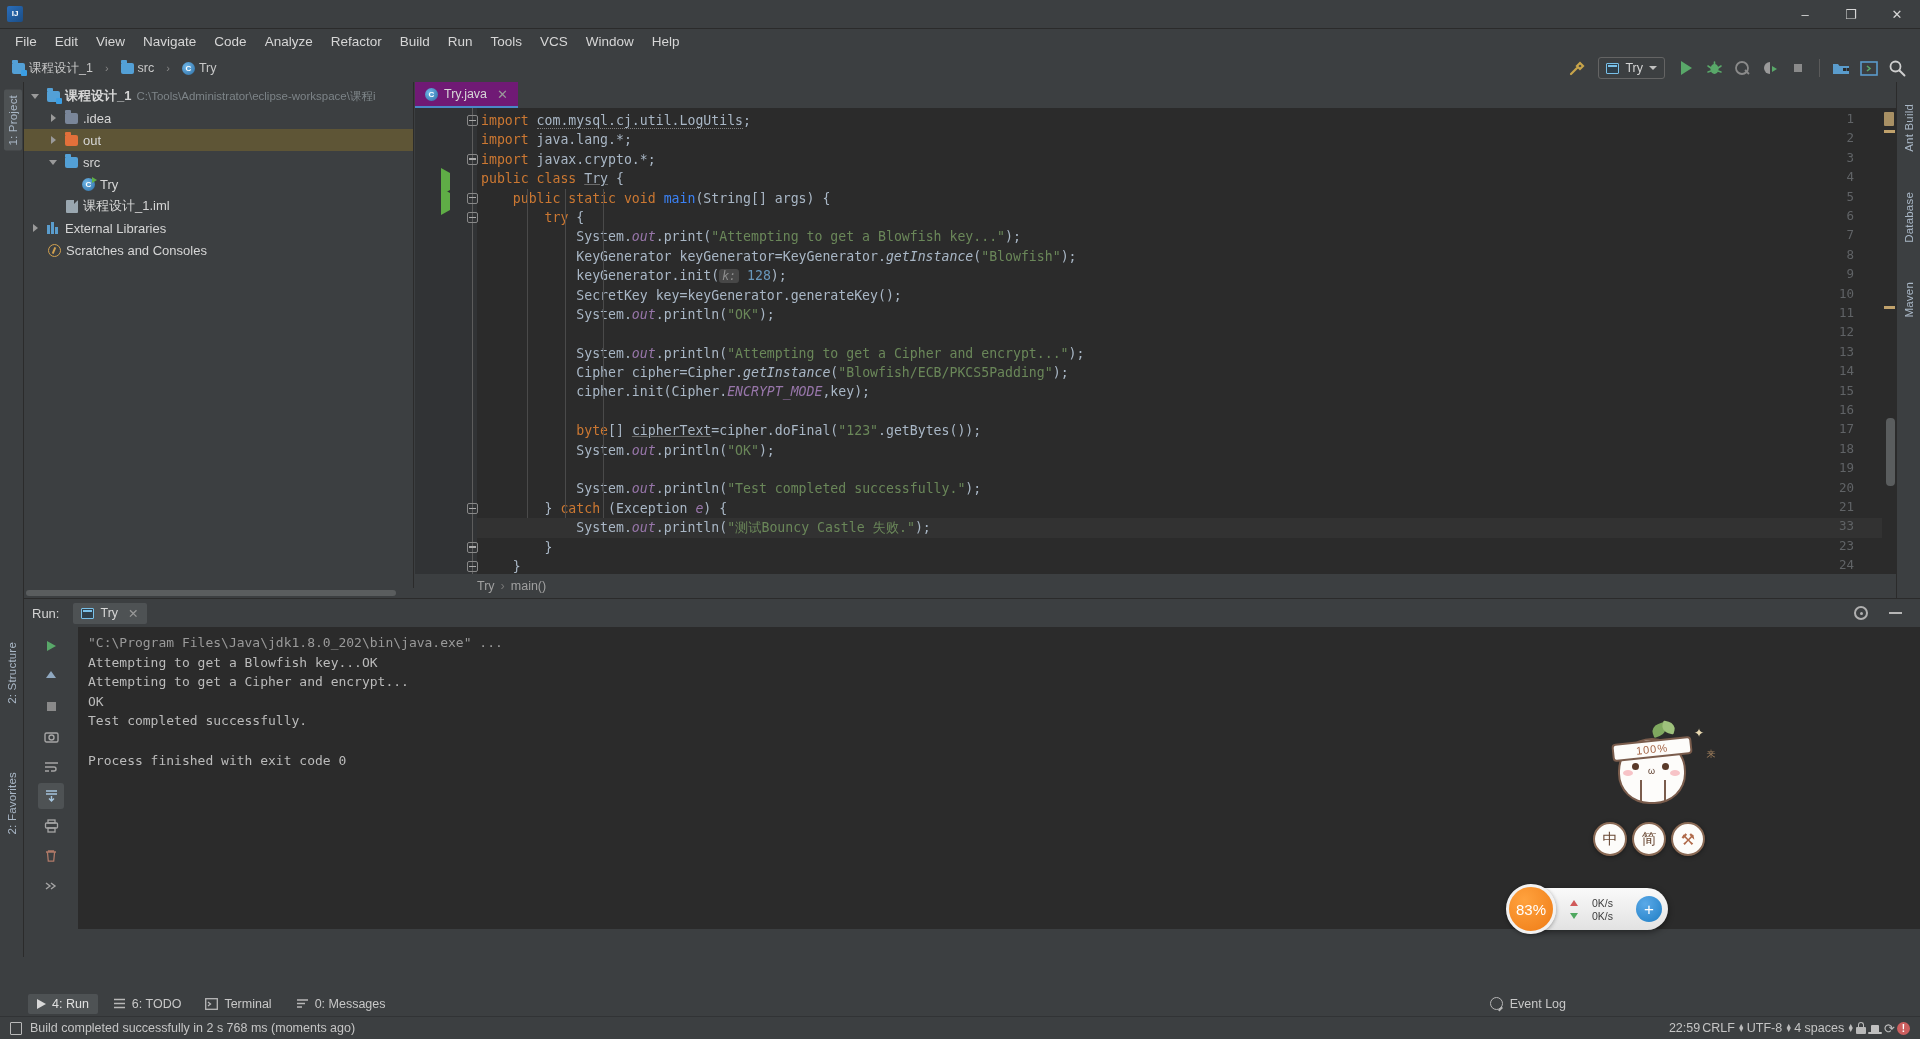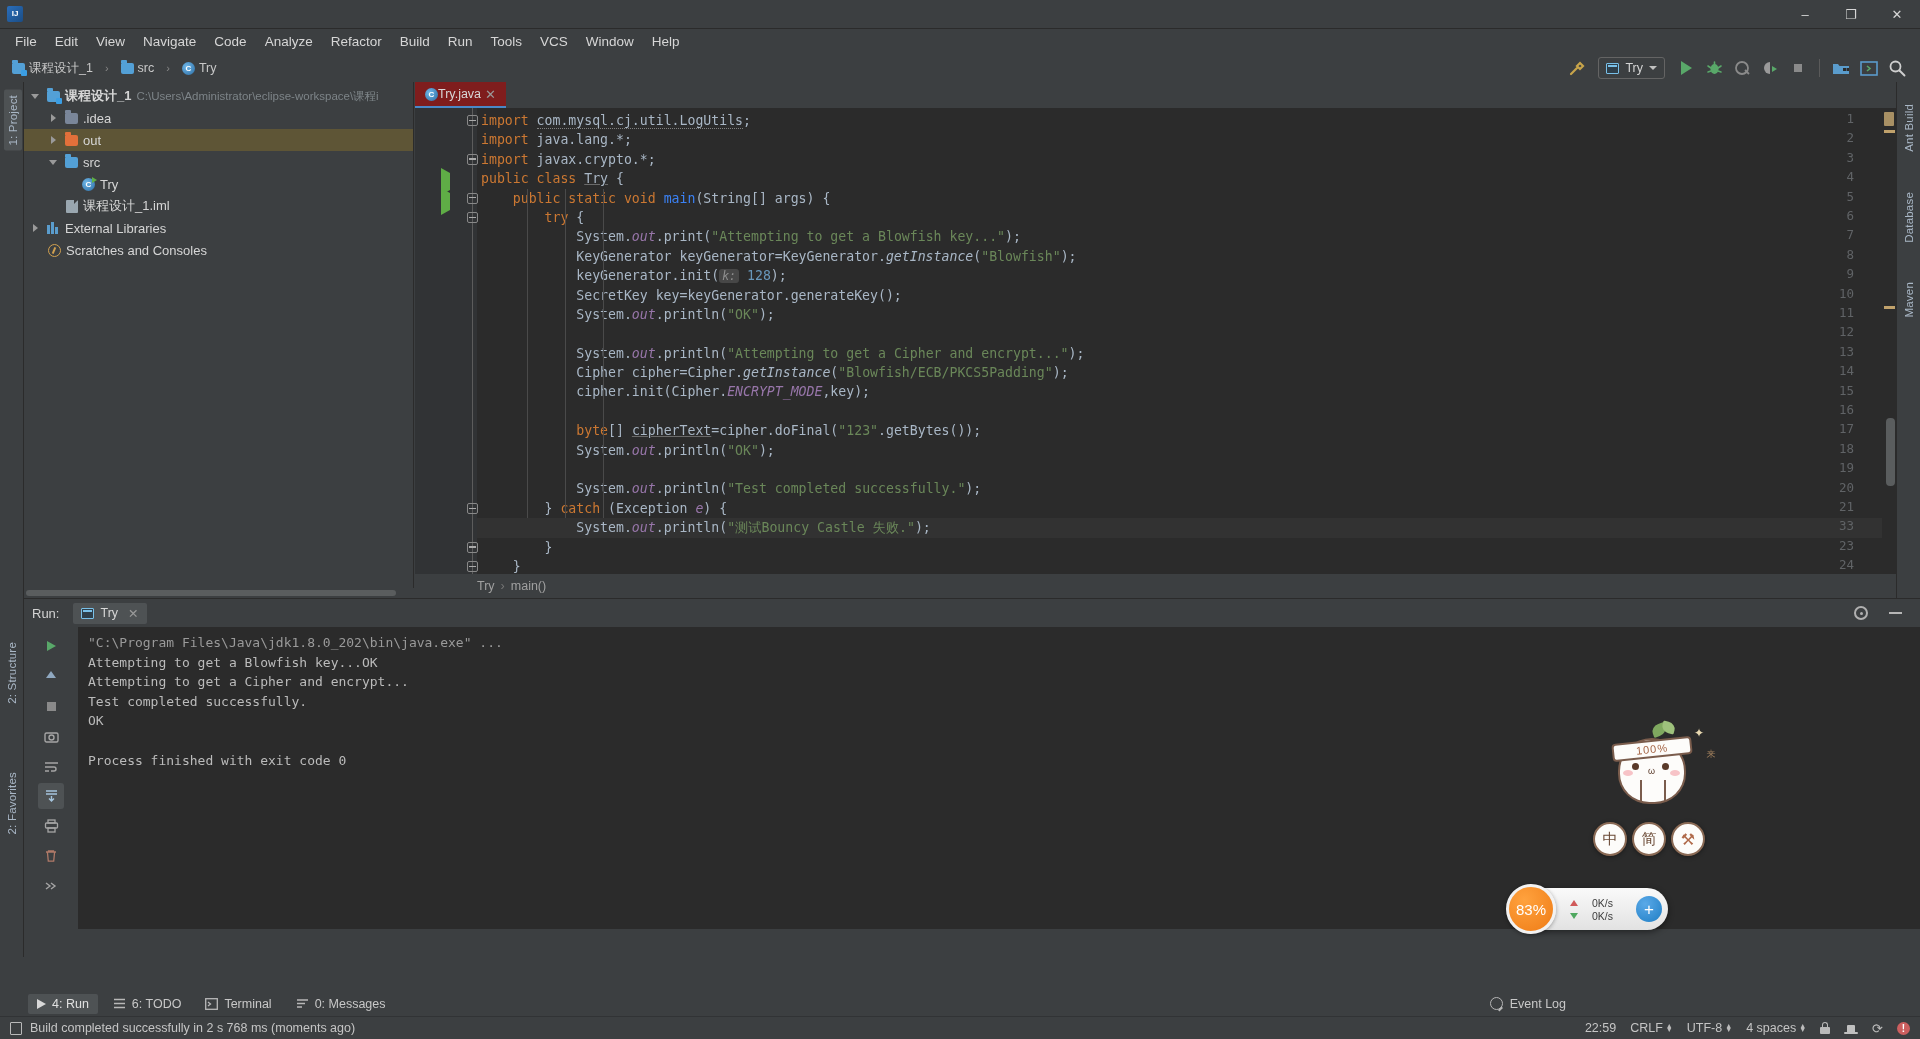--- a/index.html
+++ b/index.html
@@ -192,21 +192,21 @@
     position: absolute; left: 2px; top: 2px; width: 370px; height: 6px;
     background: #5a5d5e; border-radius: 3px;
   }
 
   
   .editor-wrap {
     position: absolute; left: 415px; top: 82px; right: 24px; height: 516px; background: #2b2b2b;
   }
   .tabrow { height: 26px; background: #3c3f41; display: flex; align-items: stretch; }
   .tab {
-    display: flex; align-items: center; padding: 0 10px; background: #7f1d1d;
+    display: flex; align-items: center; gap: 6px; padding: 0 10px; background: #701a75;
     border-bottom: 2px solid #4a88c7; color: #d7d7d7; font-size: 12.5px;
   }
   .tab .x { color: #9a9a9a; font-size: 13px; margin-left: 4px; }
 
   .code-area { position: relative; height: 490px; background: #2b2b2b; overflow: hidden; }
   .gutter {
     position: absolute; left: 0; top: 0; width: 62px; height: 100%;
     background: #313335;
   }
   .lineno {
@@ -311,21 +311,21 @@
     width: 13px; height: 13px; border: 1.6px solid #b6b6b6; border-radius: 50%; position: relative;
   }
   .evtlog-ico:after{content:"";position:absolute;right:-1px;bottom:-1px;width:5px;height:2px;background:#b6b6b6;transform:rotate(-45deg);}
 
   .statusbar {
     position: absolute; left: 0; bottom: 0; width: 1920px; height: 23px;
     background: #3c3f41; display: flex; align-items: center; padding-left: 10px; gap: 8px;
     border-top: 1px solid #313335;
   }
   .status-txt { color: #c5c5c5; font-size: 12.5px; }
-  .sb-right { margin-left: auto; display: flex; align-items: center; gap: 14px; padding-right: 10px; }
+  .sb-right { margin-left: auto; display: flex; align-items: center; gap: 2px; padding-right: 10px; }
   .sb-cell { color: #c5c5c5; font-size: 12.5px; display: flex; align-items: center; gap: 3px; }
   .updown { display: inline-flex; flex-direction: column; line-height: 4px; color: #bbb; font-size: 7px; }
   .lock-ico { width: 10px; height: 12px; position: relative; }
   .lock-ico .body{position:absolute;bottom:0;left:0;width:10px;height:7px;background:#b9b9b9;border-radius:1px;}
   .lock-ico .sh{position:absolute;top:0;left:2px;width:6px;height:6px;border:1.5px solid #b9b9b9;border-bottom:none;border-radius:3px 3px 0 0;}
   .hat-ico { width: 14px; height: 13px; position: relative; }
   .hat-ico .brim{position:absolute;bottom:1px;left:0;width:14px;height:2px;background:#c0c0c0;border-radius:1px;}
   .hat-ico .top{position:absolute;bottom:3px;left:3px;width:8px;height:7px;background:#c0c0c0;border-radius:1px 1px 0 0;}
   .err-ico { width: 13px; height: 13px; border-radius: 50%; background: #cc5f5f; position: relative; }
   .err-ico:after{content:"!";position:absolute;inset:0;color:#fff;font-size:10px;line-height:13px;text-align:center;font-weight:bold;}
@@ -531,21 +531,21 @@
     <div class="rail-lbl" style="top:200px;left:6px;">Maven</div>
   </div>
 
   <div class="project">
 
     <div class="tree">
       <div class="trow" style="padding-left:6px">
         <span class="arrow d"></span>
         <span class="folder-ico blue mod"></span>
         <span class="name b">课程设计_1</span>
-        <span class="path">C:\Users\Administrator\eclipse-workspace\课程i</span>
+        <span class="path">C:\Tools\Administrator\eclipse-workspace\课程i</span>
       </div>
       <div class="trow" style="padding-left:24px">
         <span class="arrow r"></span>
         <span class="folder-ico"></span>
         <span class="name">.idea</span>
       </div>
       <div class="trow sel" style="padding-left:24px">
         <span class="arrow r"></span>
         <span class="folder-ico orange"></span>
         <span class="name">out</span>
@@ -729,21 +729,21 @@
               <path d="M2 3 h10 M4.5 3 V1.8 h5 V3 M3.4 3 l.9 9.2 h5.4 L10.6 3" stroke="#b07a68" stroke-width="1.3" fill="none"></path>
             </svg>
         </div>
         <div class="sbtn">
           <svg width="14" height="10" viewBox="0 0 14 10">
               <path d="M2 2 L6 5 L2 8 M7 2 L11 5 L7 8" stroke="#a5a5a5" stroke-width="1.4" fill="none"></path>
             </svg>
         </div>
       </div>
 
-      <div class="console" id="console-out"><div class="cmd">"C:\Program Files\Java\jdk1.8.0_202\bin\java.exe" ...</div><div>Attempting to get a Blowfish key...OK</div><div>Attempting to get a Cipher and encrypt...</div><div>Test completed successfully.</div><div>OK</div><div> </div><div>Process finished with exit code 0</div></div>
+      <div class="console" id="console-out"><div class="cmd">"C:\Program Files\Java\jdk1.8.0_202\bin\java.exe" ...</div><div>Attempting to get a Blowfish key...OK</div><div>Attempting to get a Cipher and encrypt...</div><div>OK</div><div>Test completed successfully.</div><div> </div><div>Process finished with exit code 0</div></div>
     </div>
   </div>
 
   <div class="botstrip">
     <div class="bs-item on">
       <span class="tri sm" style="border-left-color:#d8d8d8"></span>
       <span>4: Run</span>
     </div>
     <div class="bs-item">
       <svg width="13" height="11" viewBox="0 0 13 11">

